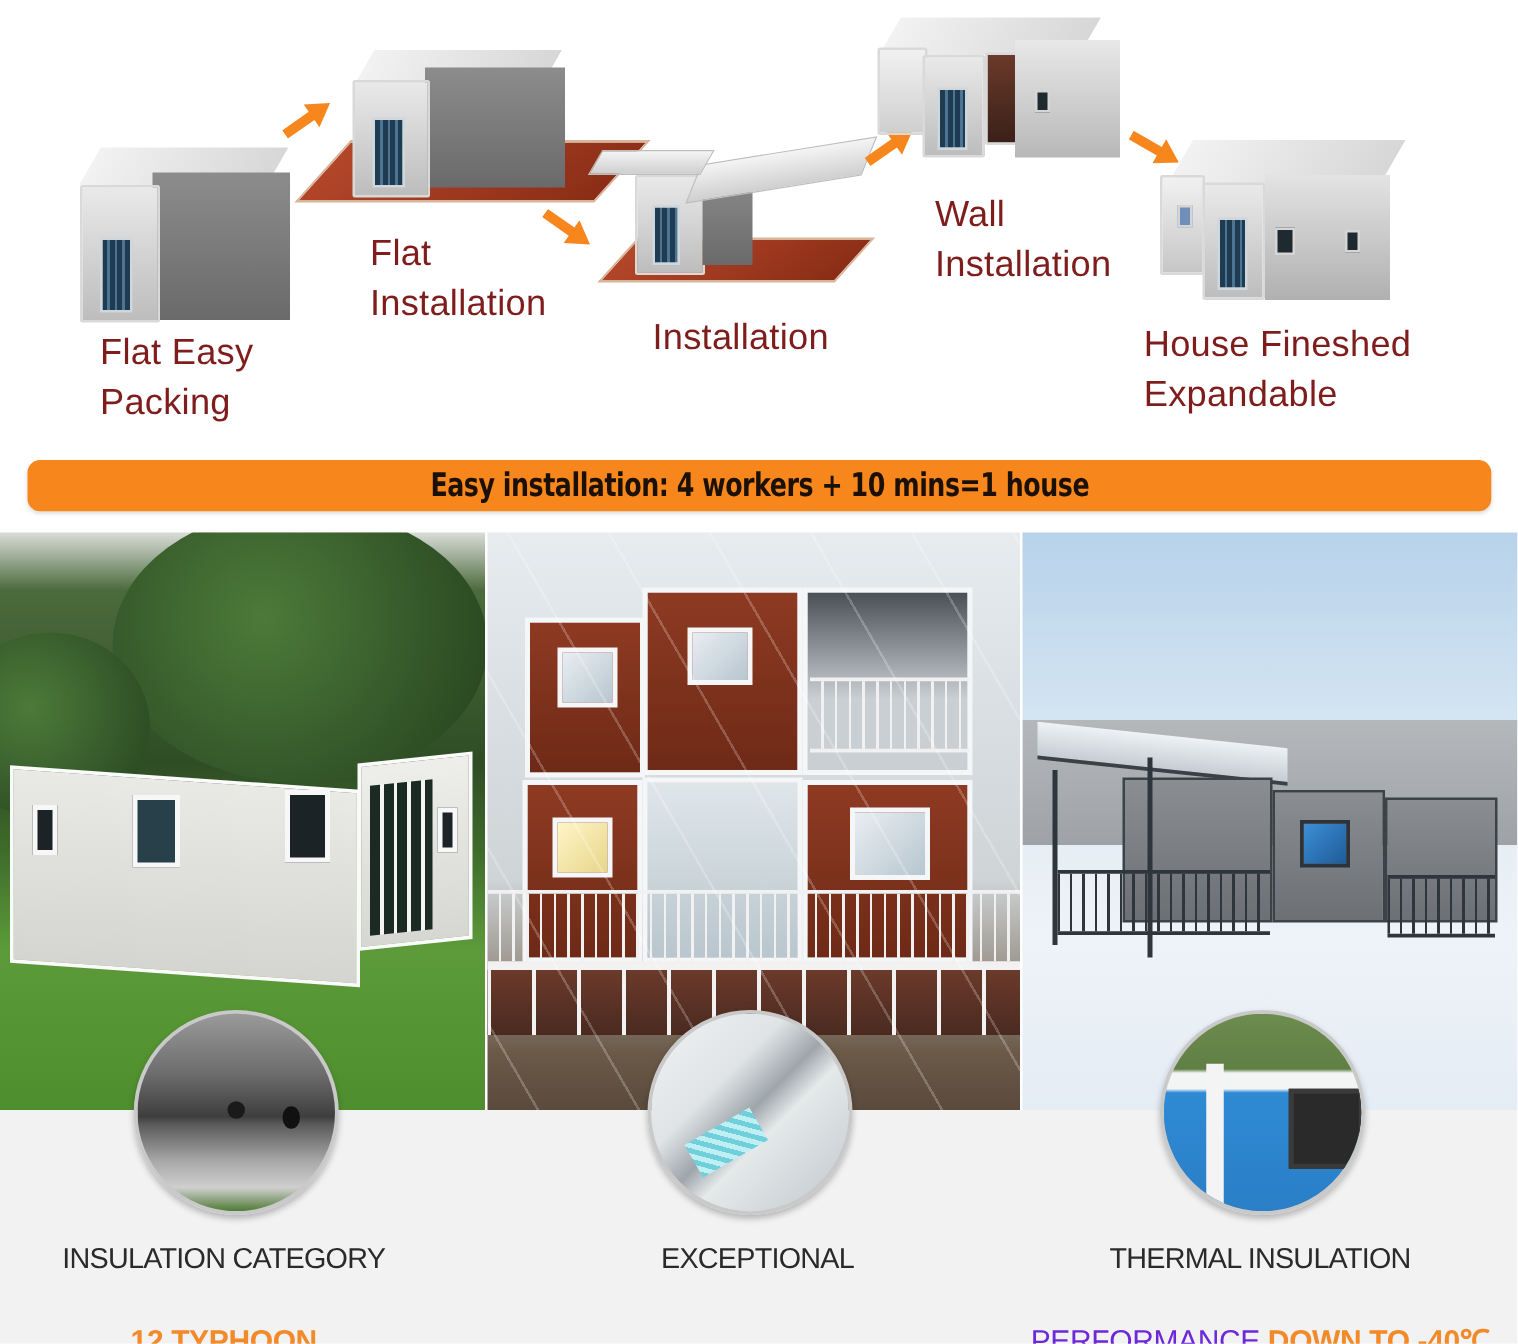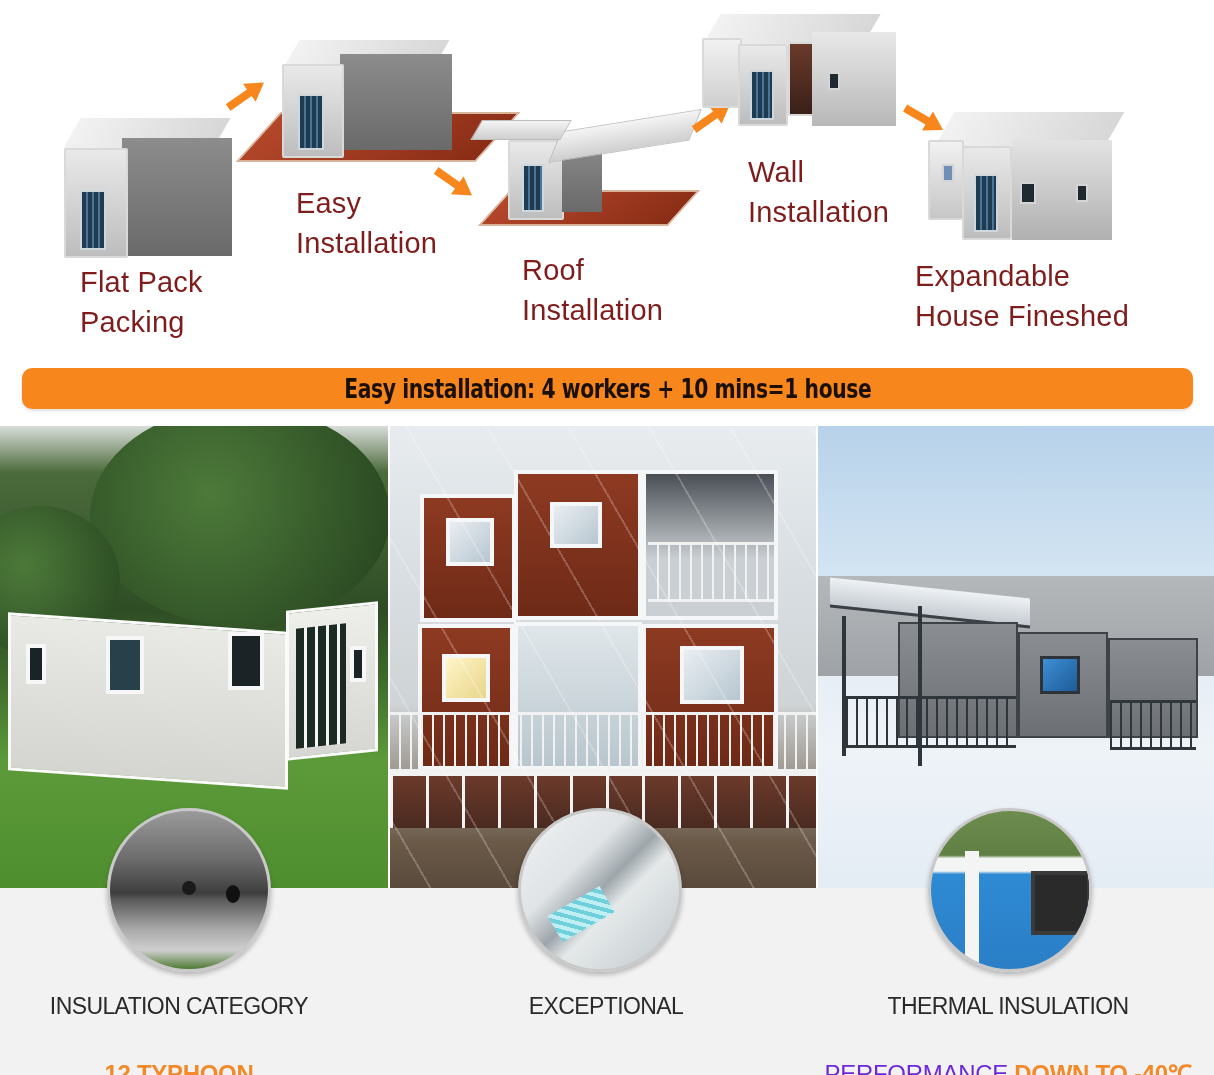--- a/index.html
+++ b/index.html
@@ -79,58 +79,57 @@
 
 <div class="process">
 
   <div class="box" style="left:64px;top:118px;width:170px;height:140px;">
     <div class="top" style="left:8px;top:0;width:150px;height:30px;transform:skewX(-30deg);"></div>
     <div class="side" style="left:58px;top:20px;width:110px;height:118px;"></div>
     <div class="front" style="left:0;top:30px;width:64px;height:110px;"></div>
     <div class="door" style="left:16px;top:72px;width:26px;height:60px;"></div>
   </div>
   <div class="step-label" style="left:80px;top:262px;">
-    <span>Flat Pack</span>
+    <span>Flat Easy</span>
     <span>Packing</span>
   </div>
 
   <div class="arrow" style="left:224px;top:84px;transform:rotate(-35deg);">
     <svg viewBox="0 0 44 22">
         <polygon points="0,7 26,7 26,0 44,11 26,22 26,15 0,15" fill="#f7861c"></polygon>
       </svg>
   </div>
 
   <div class="floor" style="left:258px;top:112px;width:240px;height:50px;transform:skewX(-42deg);"></div>
   <div class="box" style="left:282px;top:40px;width:180px;height:118px;">
     <div class="top" style="left:10px;top:0;width:150px;height:26px;transform:skewX(-30deg);"></div>
     <div class="side" style="left:58px;top:14px;width:112px;height:96px;"></div>
     <div class="front" style="left:0;top:24px;width:62px;height:94px;"></div>
     <div class="door" style="left:16px;top:54px;width:26px;height:56px;"></div>
   </div>
   <div class="step-label" style="left:296px;top:183px;">
-    <span>Easy</span>
+    <span>Flat</span>
     <span>Installation</span>
   </div>
 
   <div class="arrow" style="left:432px;top:172px;transform:rotate(35deg);">
     <svg viewBox="0 0 44 22">
         <polygon points="0,7 26,7 26,0 44,11 26,22 26,15 0,15" fill="#f7861c"></polygon>
       </svg>
   </div>
 
   <div class="floor" style="left:494px;top:190px;width:190px;height:36px;transform:skewX(-42deg);"></div>
   <div class="box" style="left:508px;top:114px;width:190px;height:110px;">
     <div class="front" style="left:0;top:26px;width:56px;height:80px;"></div>
     <div class="door" style="left:14px;top:50px;width:22px;height:48px;"></div>
     <div class="side" style="left:54px;top:22px;width:40px;height:76px;"></div>
   </div>
   <div class="roofplate" style="left:560px;top:120px;width:130px;height:32px;transform:skewX(-30deg) rotate(-10deg);"></div>
   <div class="roofplate" style="left:476px;top:120px;width:90px;height:20px;transform:skewX(-30deg);"></div>
   <div class="step-label" style="left:522px;top:250px;">
-    <span>Roof</span>
     <span>Installation</span>
   </div>
 
   <div class="arrow" style="left:690px;top:106px;transform:rotate(-35deg);">
     <svg viewBox="0 0 44 22">
         <polygon points="0,7 26,7 26,0 44,11 26,22 26,15 0,15" fill="#f7861c"></polygon>
       </svg>
   </div>
 
   <div class="box" style="left:702px;top:14px;width:200px;height:118px;">
@@ -157,22 +156,22 @@
     <div class="top" style="left:16px;top:0;width:170px;height:36px;transform:skewX(-30deg);"></div>
     <div class="front" style="left:0;top:28px;width:36px;height:80px;background:linear-gradient(180deg,#f1f1f1,#c6c6c6);"></div>
     <div class="win" style="left:14px;top:52px;width:12px;height:18px;background:#6f8fb8;"></div>
     <div class="front" style="left:34px;top:34px;width:50px;height:94px;"></div>
     <div class="door" style="left:46px;top:62px;width:24px;height:58px;"></div>
     <div class="side" style="left:84px;top:28px;width:100px;height:100px;background:linear-gradient(180deg,#e3e3e3,#b0b0b0);"></div>
     <div class="win" style="left:92px;top:70px;width:16px;height:22px;"></div>
     <div class="win" style="left:148px;top:72px;width:12px;height:18px;"></div>
   </div>
   <div class="step-label" style="left:915px;top:256px;">
+    <span>House Fineshed</span>
     <span>Expandable</span>
-    <span>House Fineshed</span>
   </div>
 </div>
 
 <div class="banner">
   <span class="banner-text">Easy installation: 4 workers + 10 mins=1 house</span>
 </div>
 
 <div class="photos">
 
   <div class="panel panel-1">

